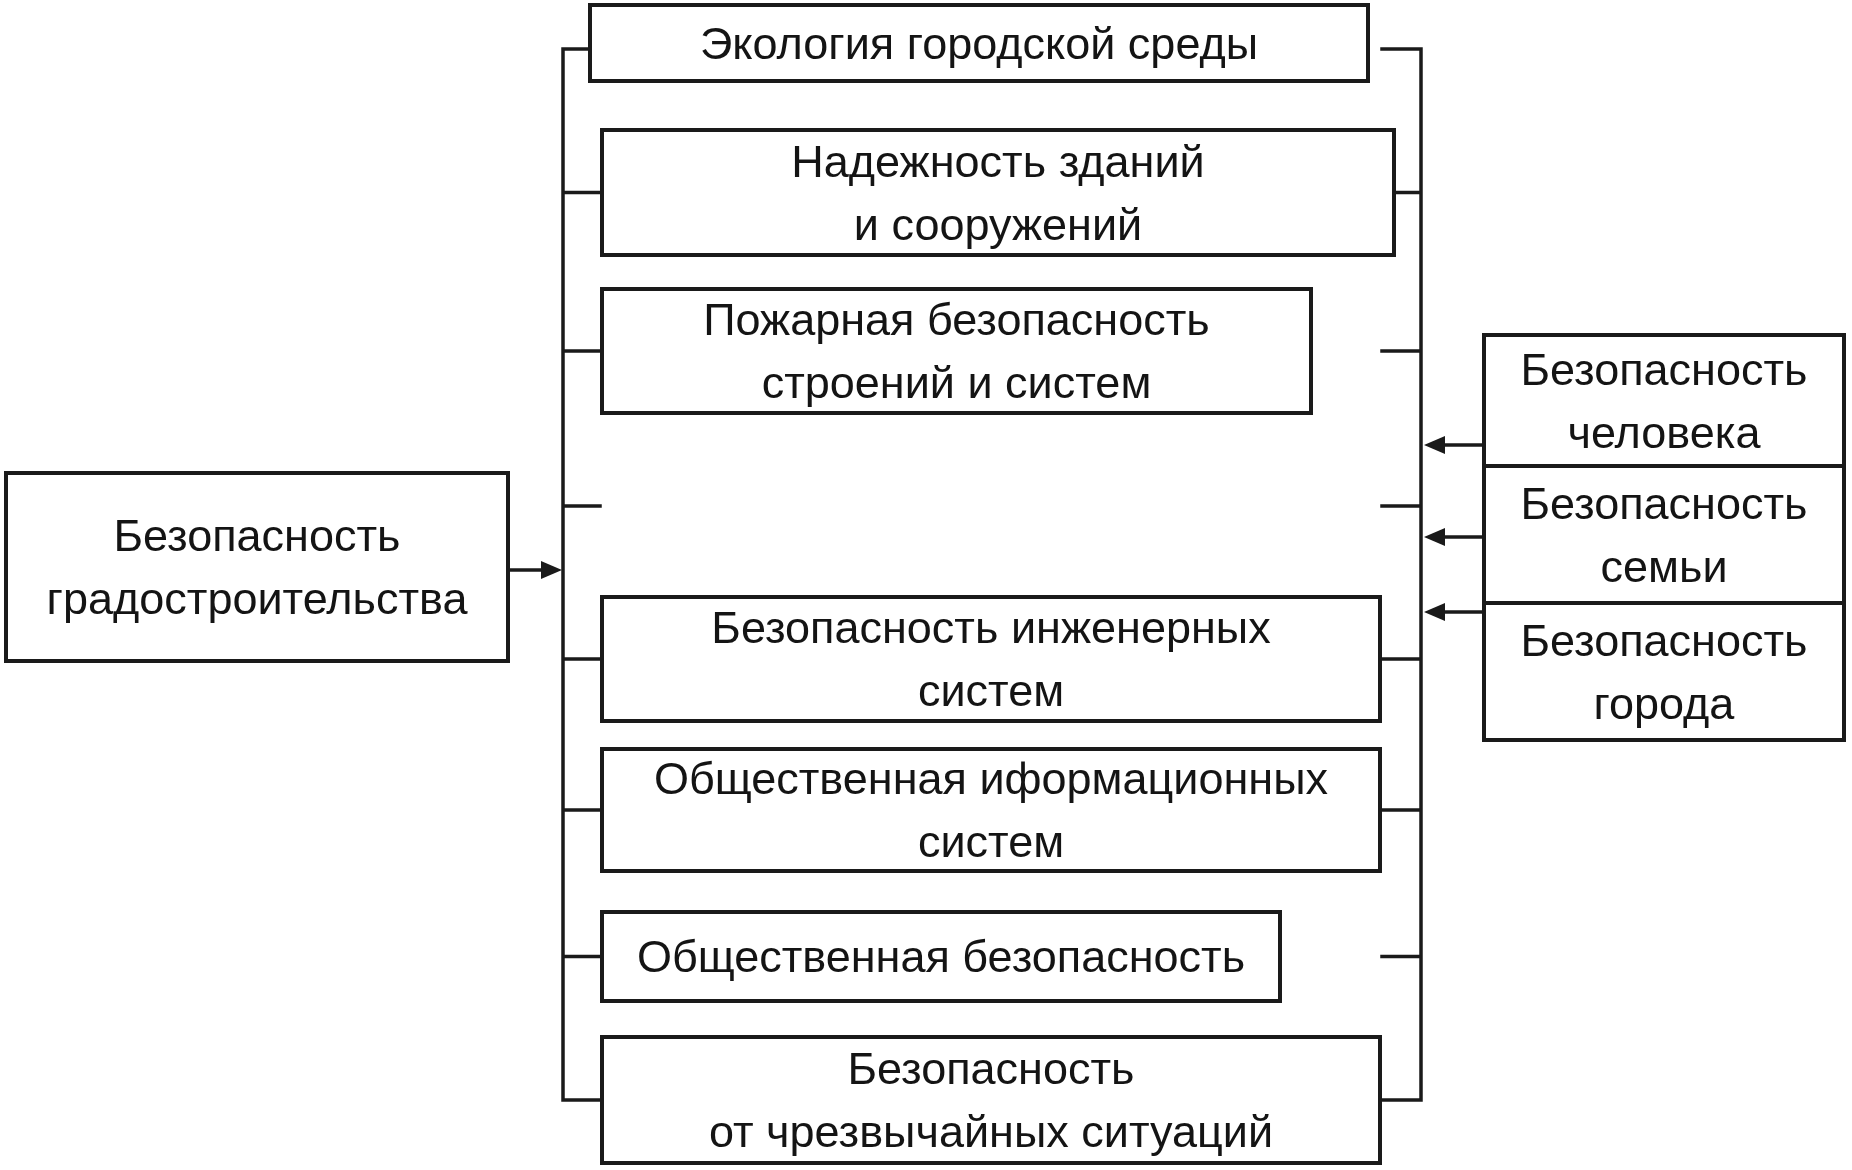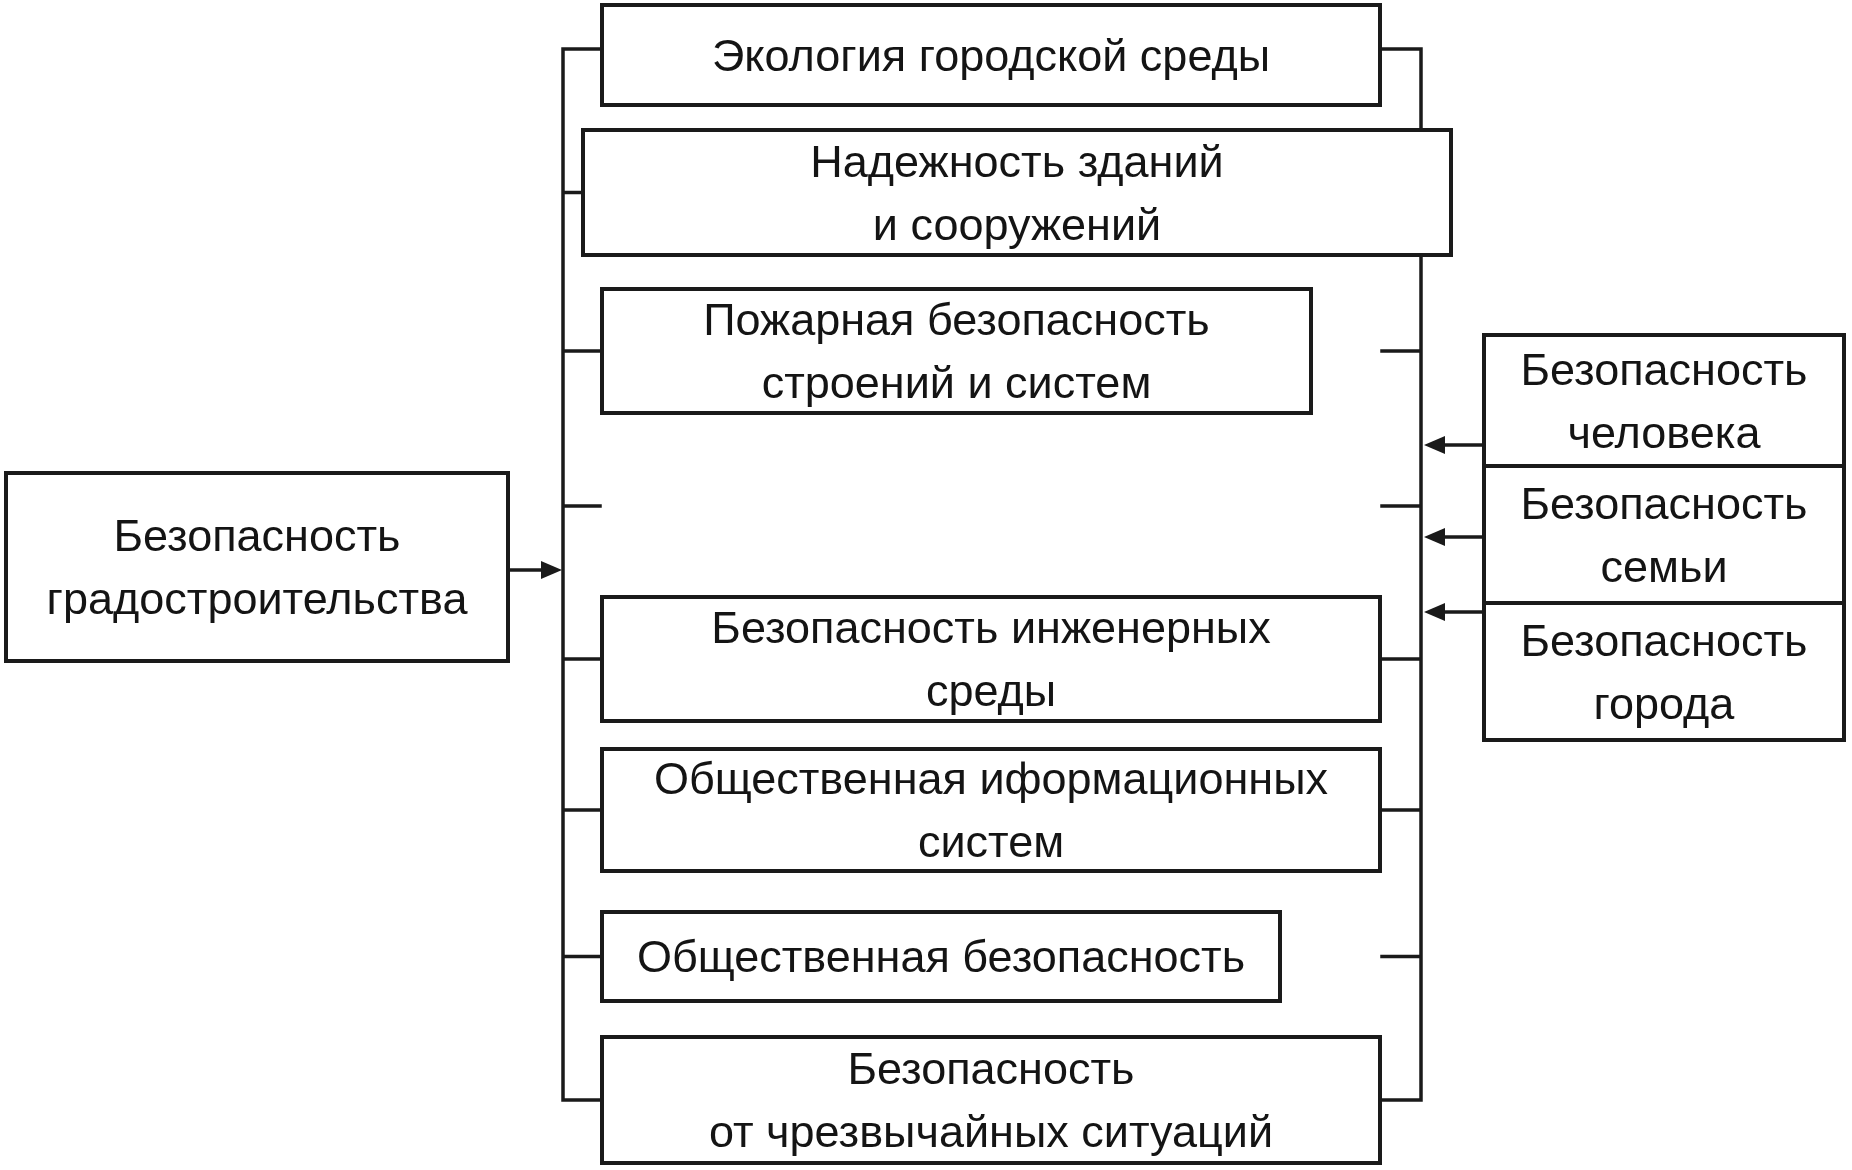--- a/index.html
+++ b/index.html
@@ -26,22 +26,22 @@
     display:flex;align-items:center;justify-content:center;
     text-align:center;
     white-space:pre-line;
     font-size:45px;
     line-height:63px;
     color:var(--text);
   }
   
   .n-root{left:4px;top:471px;width:506px;height:192px;}
   
-  .n-b1{left:600px;top:3px;width:782px;height:104px;}
-  .n-b2{left:581px;top:128px;width:872px;height:129px;}
+  .n-b1{left:588px;top:3px;width:782px;height:80px;}
+  .n-b2{left:600px;top:128px;width:796px;height:129px;}
   .n-b3{left:600px;top:287px;width:713px;height:128px;}
   .n-b4{left:600px;top:442px;width:782px;height:128px;}
   .n-b5{left:600px;top:595px;width:782px;height:128px;}
   .n-b6{left:600px;top:747px;width:782px;height:126px;}
   .n-b7{left:600px;top:910px;width:682px;height:93px;}
   .n-b8{left:600px;top:1035px;width:782px;height:130px;}
   
   .n-r1{left:1482px;top:333px;width:364px;height:135px;}
   .n-r2{left:1482px;top:464px;width:364px;height:141px;}
   .n-r3{left:1482px;top:601px;width:364px;height:141px;}
@@ -86,21 +86,21 @@
 
   <div class="node n-root">Безопасность
 градостроительства</div>
 
   <div class="node n-b1">Экология городской среды</div>
   <div class="node n-b2">Надежность зданий
 и сооружений</div>
   <div class="node n-b3">Пожарная безопасность
 строений и систем</div>
   <div class="node n-b5">Безопасность инженерных
-среды</div>
+систем</div>
   <div class="node n-b6">Общественная иформационных
 систем</div>
   <div class="node n-b7">Общественная безопасность</div>
   <div class="node n-b8">Безопасность
 от чрезвычайных ситуаций</div>
 
   <div class="node n-r1">Безопасность
 человека</div>
   <div class="node n-r2">Безопасность
 семьи</div>

